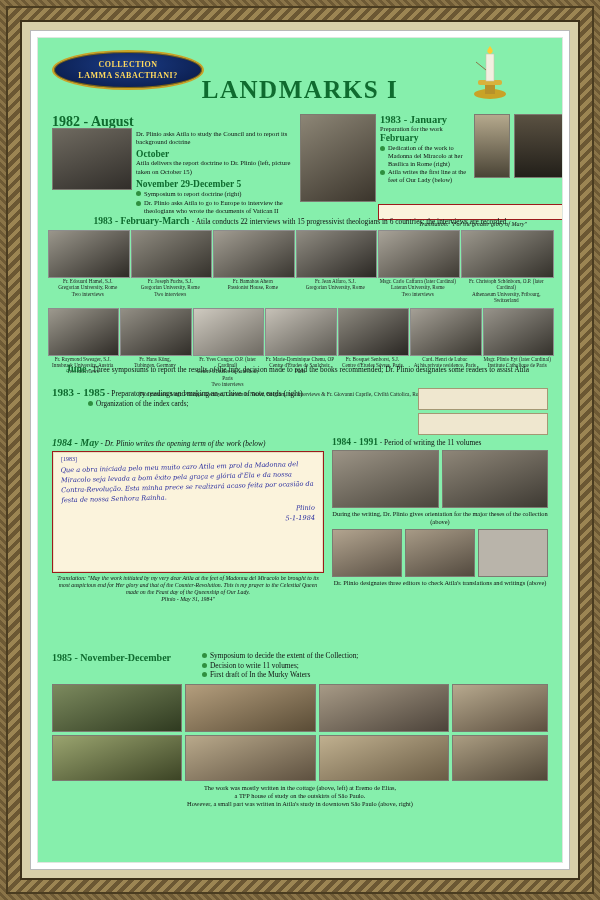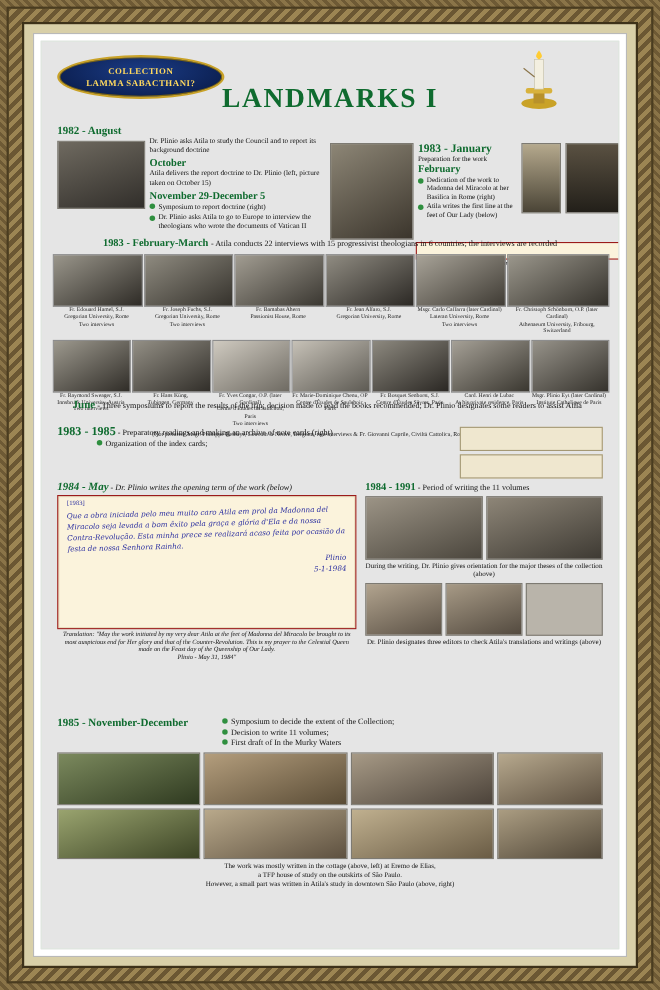--- a/index.html
+++ b/index.html
@@ -28,21 +28,21 @@
   }
   .page{
     position:absolute;left:30px;top:30px;right:30px;bottom:30px;
     background:#ffffff;
     border:1px solid #b9b9b9;
     overflow:hidden;
   }
   .inner{
     position:absolute;inset:6px;
     border:1px solid #dfe6df;
-    background:#e5e5e5;
+    background:#86efac;
     overflow:hidden;
   }
 
   
   .logo{
     position:absolute;left:14px;top:12px;width:148px;height:36px;
     border-radius:50%/50%;
     background:radial-gradient(ellipse at 50% 35%, #1b3c86 0%, #0d2256 70%, #071537 100%);
     border:2px solid #c9a227;
     box-shadow:0 0 0 1px #7a6412 inset;
@@ -63,25 +63,25 @@
   .hd{color:#0f6b2f;font-weight:bold;}
   .mini{font-size:5.2px;line-height:6.4px;text-align:center;color:#222;}
   .it{font-style:italic;}
   .cap{font-size:6.4px;line-height:8px;color:#111;}
 
   
   .sec{position:absolute;}
 
   
   #b82{left:14px;top:76px;width:250px;}
-  #b82 .h{font-size:10px;}
+  #b82 .h{font-size:14px;}
   #b82 .t{font-size:6.6px;line-height:8.2px;color:#111;}
   #b82 .ph1{position:absolute;left:0;top:14px;width:78px;height:60px;}
 
-  #b83{left:262px;top:92px;width:268px;}
+  #b83{left:262px;top:76px;width:268px;}
   .bulletg{display:inline-block;width:5px;height:5px;border-radius:50%;background:#2f8f3f;margin-right:3px;}
 
   
   .grid{display:flex;justify-content:space-between;}
   .cellimg{width:100%;height:46px;background:#cfcfcf;border:1px solid #8d8d8d;display:block;}
 
   .noteimg{background:#efe7cf;border:1px solid #a49874;}
 
   .letter{
     background:#fbf3dc;border:1.5px solid #9b1b1b;

